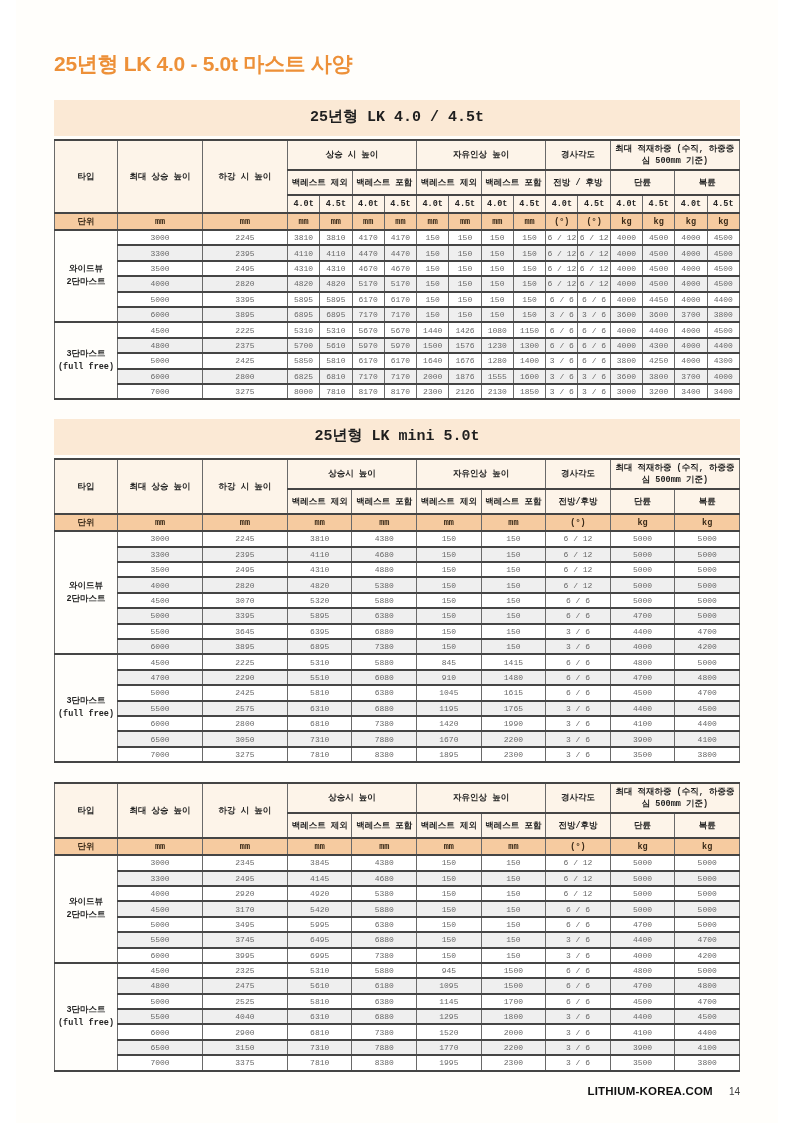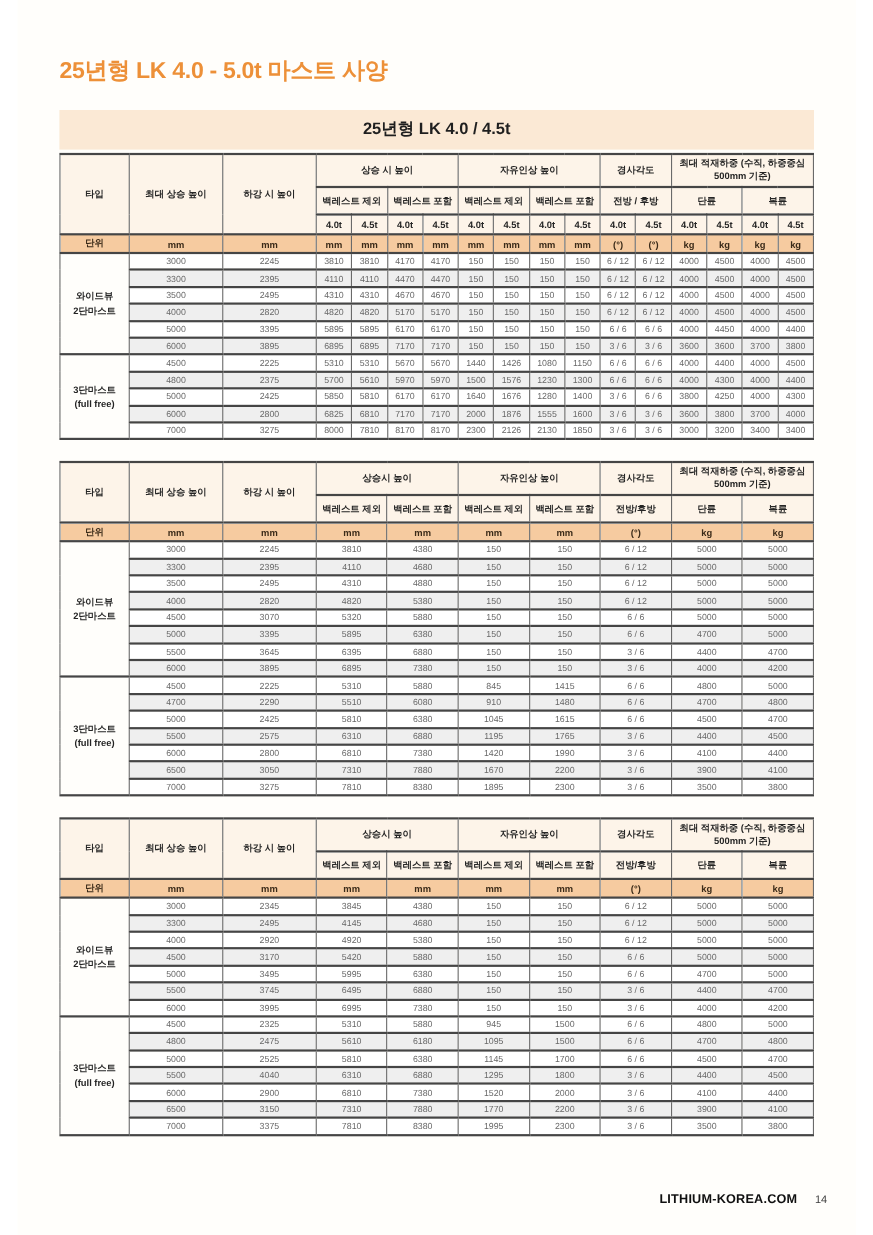--- a/index.html
+++ b/index.html
@@ -24,21 +24,21 @@
     font-size: 21px;
     font-weight: bold;
     color: var(--accent, #ED9038);
     letter-spacing: -0.3px;
   }
   .page-subtitle {
     font-size: 9px;
     color: var(--accent-light, #F0A14E);
     padding-bottom: 4px;
   }
-  .tables-region { margin: 0 38px; }
+  .tables-region { margin: 0 38px; font-family: Liberation Mono, monospace; }
   .spec-table { margin-top: 19px; }
   .spec-table:first-child { margin-top: 22px; }
   .tbl-title {
     background: var(--table-title-bg, #FBE9D5);
     height: 36px;
     line-height: 36px;
     text-align: center;
     font-weight: bold;
     font-size: 15px;
     color: #1f1f1f;
@@ -85,21 +85,21 @@
   tbody th.group-label {
     background: #fffefb;
     font-size: 8.5px;
     font-weight: bold;
     color: #242424;
     line-height: 1.55;
   }
   tbody th.group-label span { display: block; }
   .page-footer {
     position: absolute;
-    right: 26px;
+    right: 38px;
     bottom: 26px;
     display: flex;
     align-items: baseline;
     gap: 16px;
   }
   .footer-site {
     font-size: 11.5px;
     font-weight: bold;
     color: #101010;
     letter-spacing: 0.2px;
@@ -398,20 +398,21 @@
               <td>3 / 6</td>
               <td>3000</td>
               <td>3200</td>
               <td>3400</td>
               <td>3400</td>
             </tr>
           </tbody>
         </table>
       </div>
       <div class="spec-table">
+        <div class="tbl-title">25년형 LK mini 5.0t</div>
         <table>
           <colgroup>
             <col style="width: 9.2%;">
             <col style="width: 12.4%;">
             <col style="width: 12.4%;">
             <col style="width: 9.42857%;">
             <col style="width: 9.42857%;">
             <col style="width: 9.42857%;">
             <col style="width: 9.42857%;">
             <col style="width: 9.42857%;">

